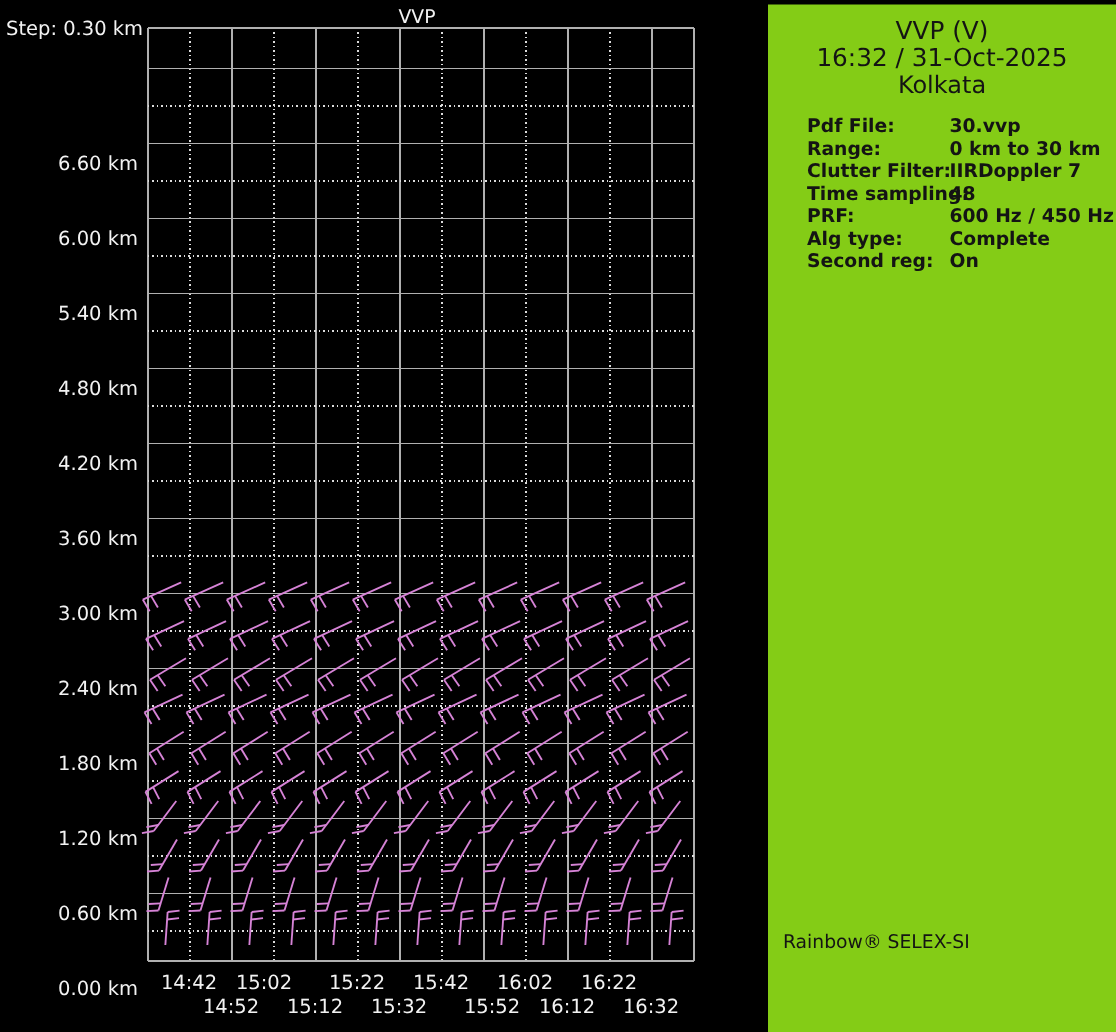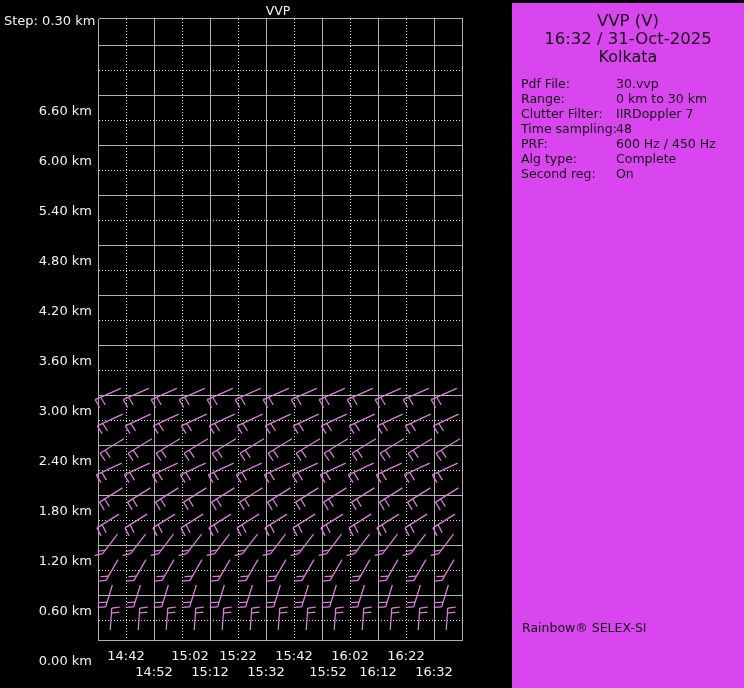--- a/index.html
+++ b/index.html
@@ -21,26 +21,26 @@
     position:absolute;left:6px;width:86px;transform:translateY(-50%);
     text-align:right;color:#f2f2f2;font-size:13px;white-space:nowrap;margin-top:40px;
   }
   .xlab{
     position:absolute;transform:translateX(-50%);
     color:#f2f2f2;font-size:13px;white-space:nowrap;
   }
   
   .panel{
     position:absolute;left:512px;top:3px;width:232px;height:685px;
-    background:#d946ef;color:#141414;
+    background:#84cc16;color:#141414;
   }
   .panel-title{margin-top:8px;text-align:center;font-size:16.5px;line-height:19px;}
   .panel-timestamp{text-align:center;font-size:16.5px;line-height:18px;}
   .panel-site{text-align:center;font-size:16px;line-height:18px;}
-  #panel-details{margin-top:10px;padding-left:9px;font-size:12.5px;}
+  #panel-details{margin-top:10px;padding-left:26px;font-size:12.5px;font-weight:bold;}
   .detail-row{display:flex;height:15px;line-height:15px;white-space:nowrap;}
   .detail-label{width:95px;flex:none;}
   .detail-value{flex:none;}
   .panel-footer{
     position:absolute;left:10px;top:617px;font-size:12.5px;white-space:nowrap;
   }
 </style>
 </head>
 <body>
 
@@ -752,21 +752,21 @@
     <div class="ylab" style="top: 320px;">3.60 km</div>
     <div class="ylab" style="top: 370px;">3.00 km</div>
     <div class="ylab" style="top: 420px;">2.40 km</div>
     <div class="ylab" style="top: 470px;">1.80 km</div>
     <div class="ylab" style="top: 520px;">1.20 km</div>
     <div class="ylab" style="top: 570px;">0.60 km</div>
     <div class="ylab" style="top: 620px;">0.00 km</div>
   </div>
 <div id="x-labels">
     <div class="xlab" style="left: 126px; top: 648px;">14:42</div>
-    <div class="xlab" style="left: 190px; top: 648px;">15:02</div>
+    <div class="xlab" style="left: 176px; top: 648px;">15:02</div>
     <div class="xlab" style="left: 238px; top: 648px;">15:22</div>
     <div class="xlab" style="left: 294px; top: 648px;">15:42</div>
     <div class="xlab" style="left: 350px; top: 648px;">16:02</div>
     <div class="xlab" style="left: 406px; top: 648px;">16:22</div>
     <div class="xlab" style="left: 154px; top: 664px;">14:52</div>
     <div class="xlab" style="left: 210px; top: 664px;">15:12</div>
     <div class="xlab" style="left: 266px; top: 664px;">15:32</div>
     <div class="xlab" style="left: 328px; top: 664px;">15:52</div>
     <div class="xlab" style="left: 378px; top: 664px;">16:12</div>
     <div class="xlab" style="left: 434px; top: 664px;">16:32</div>

